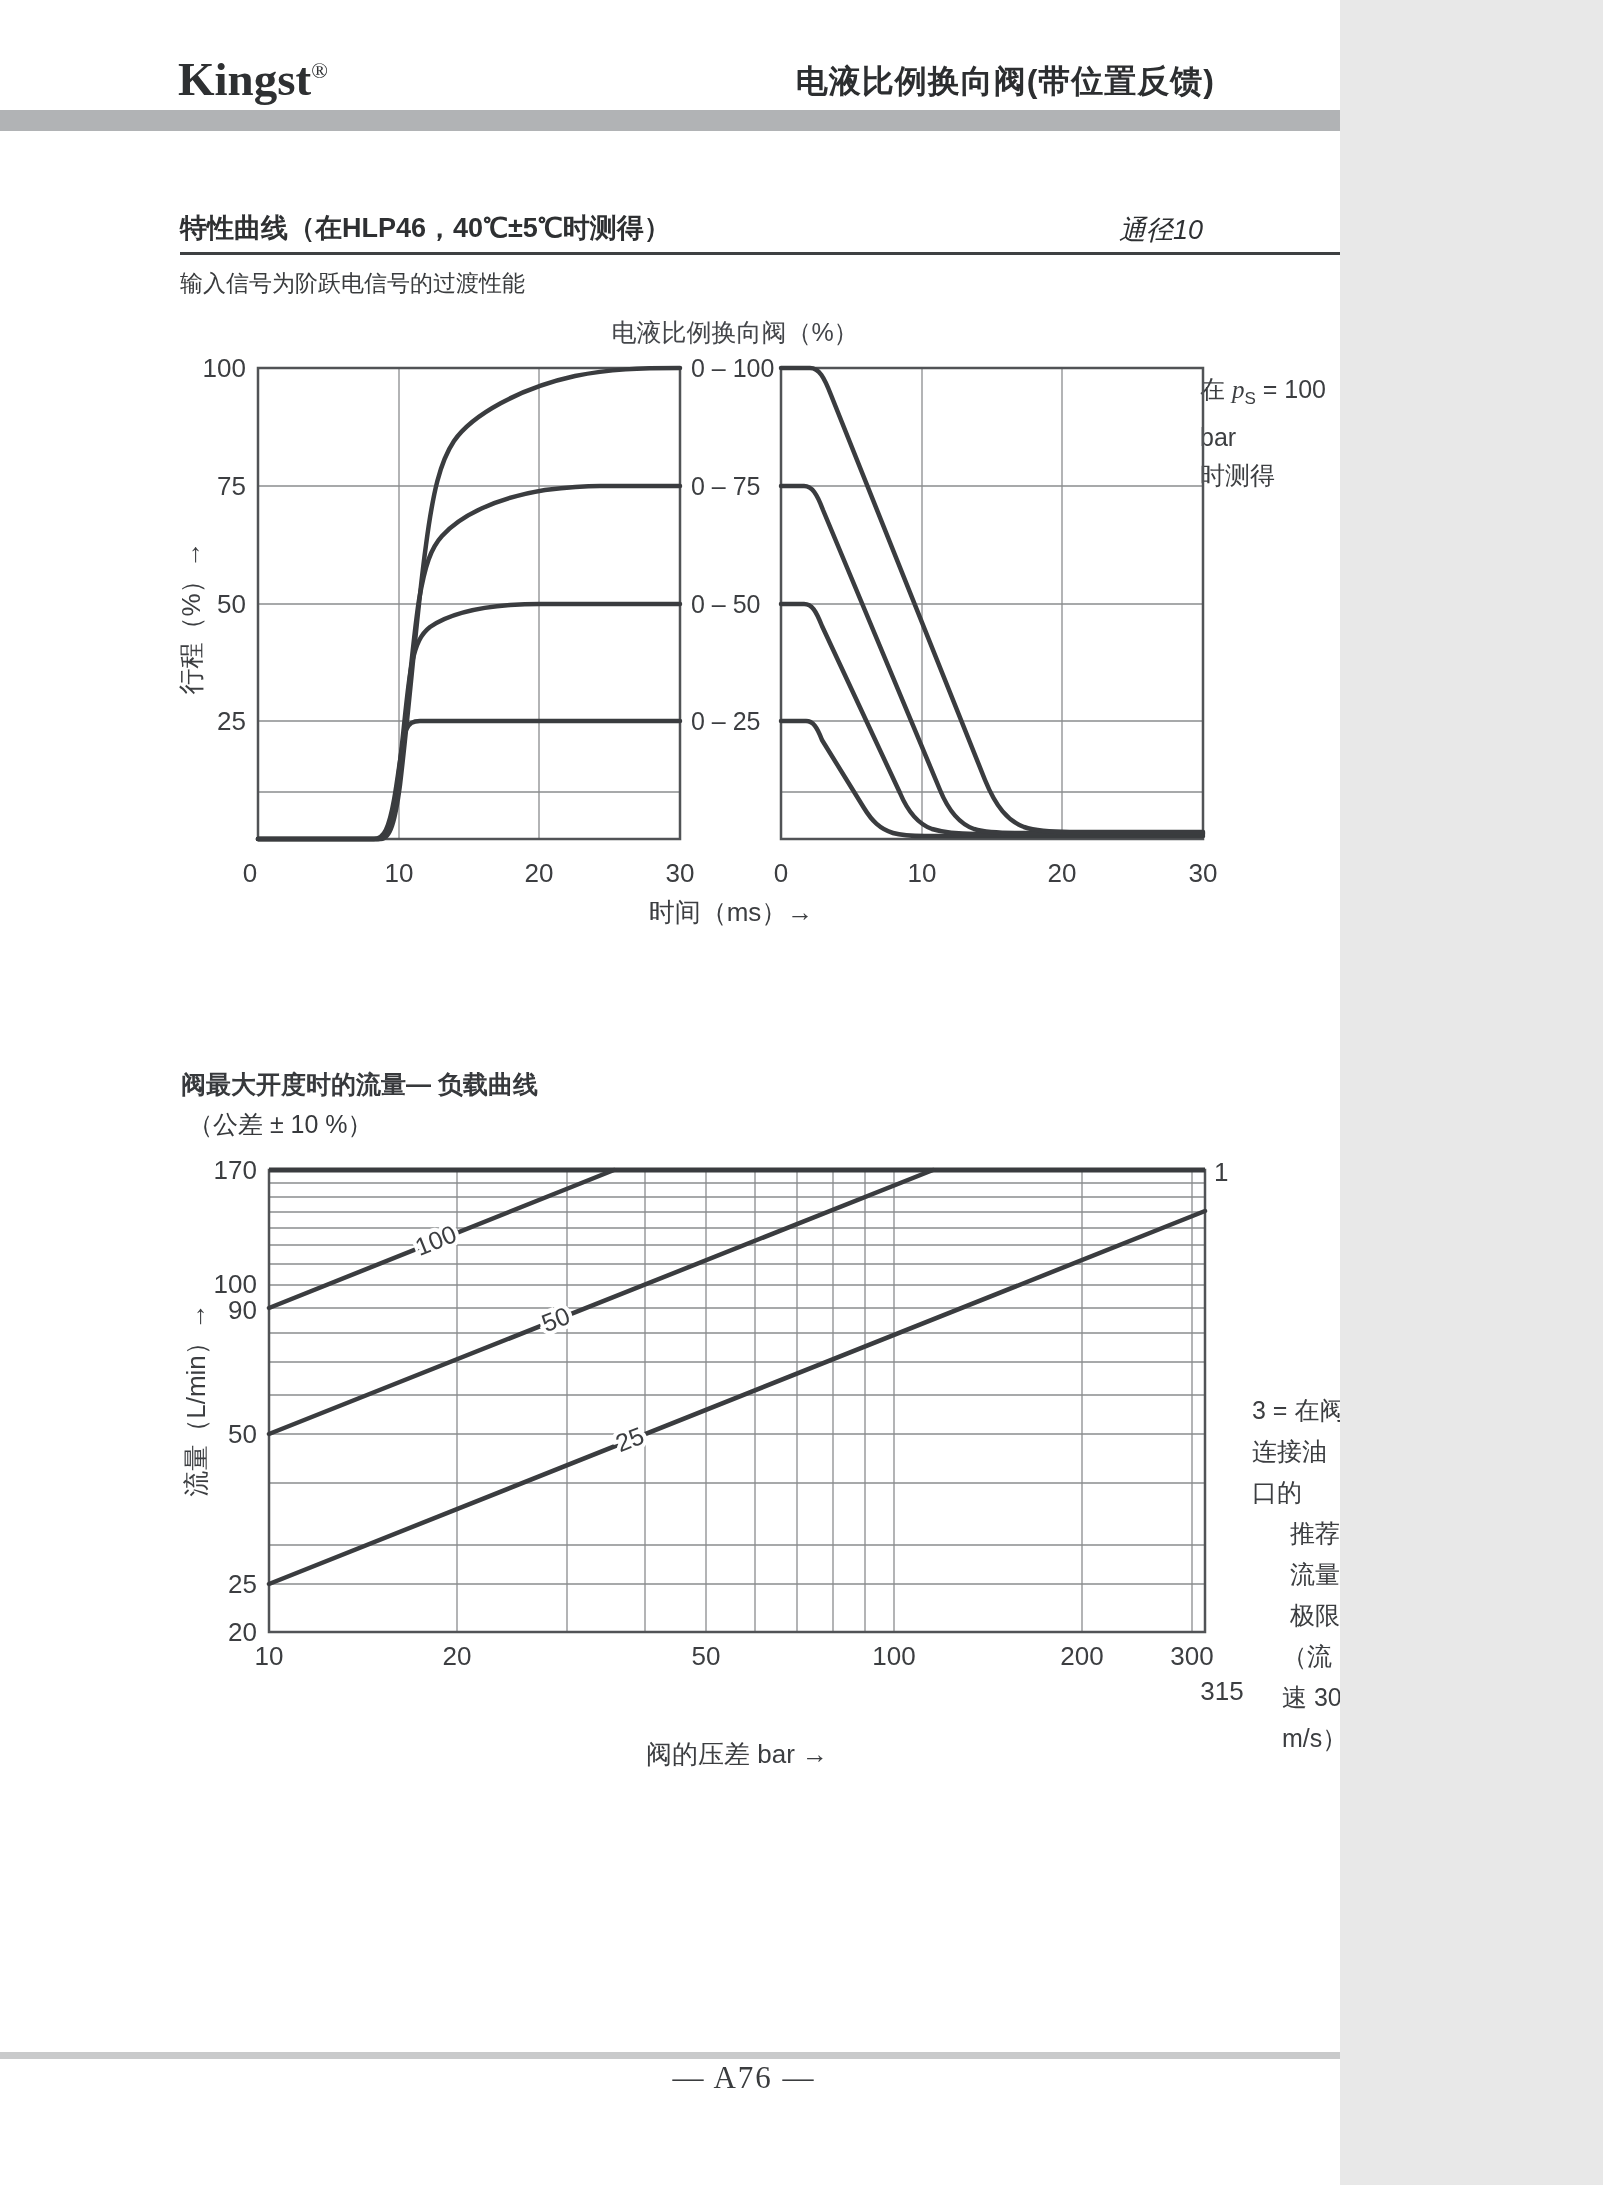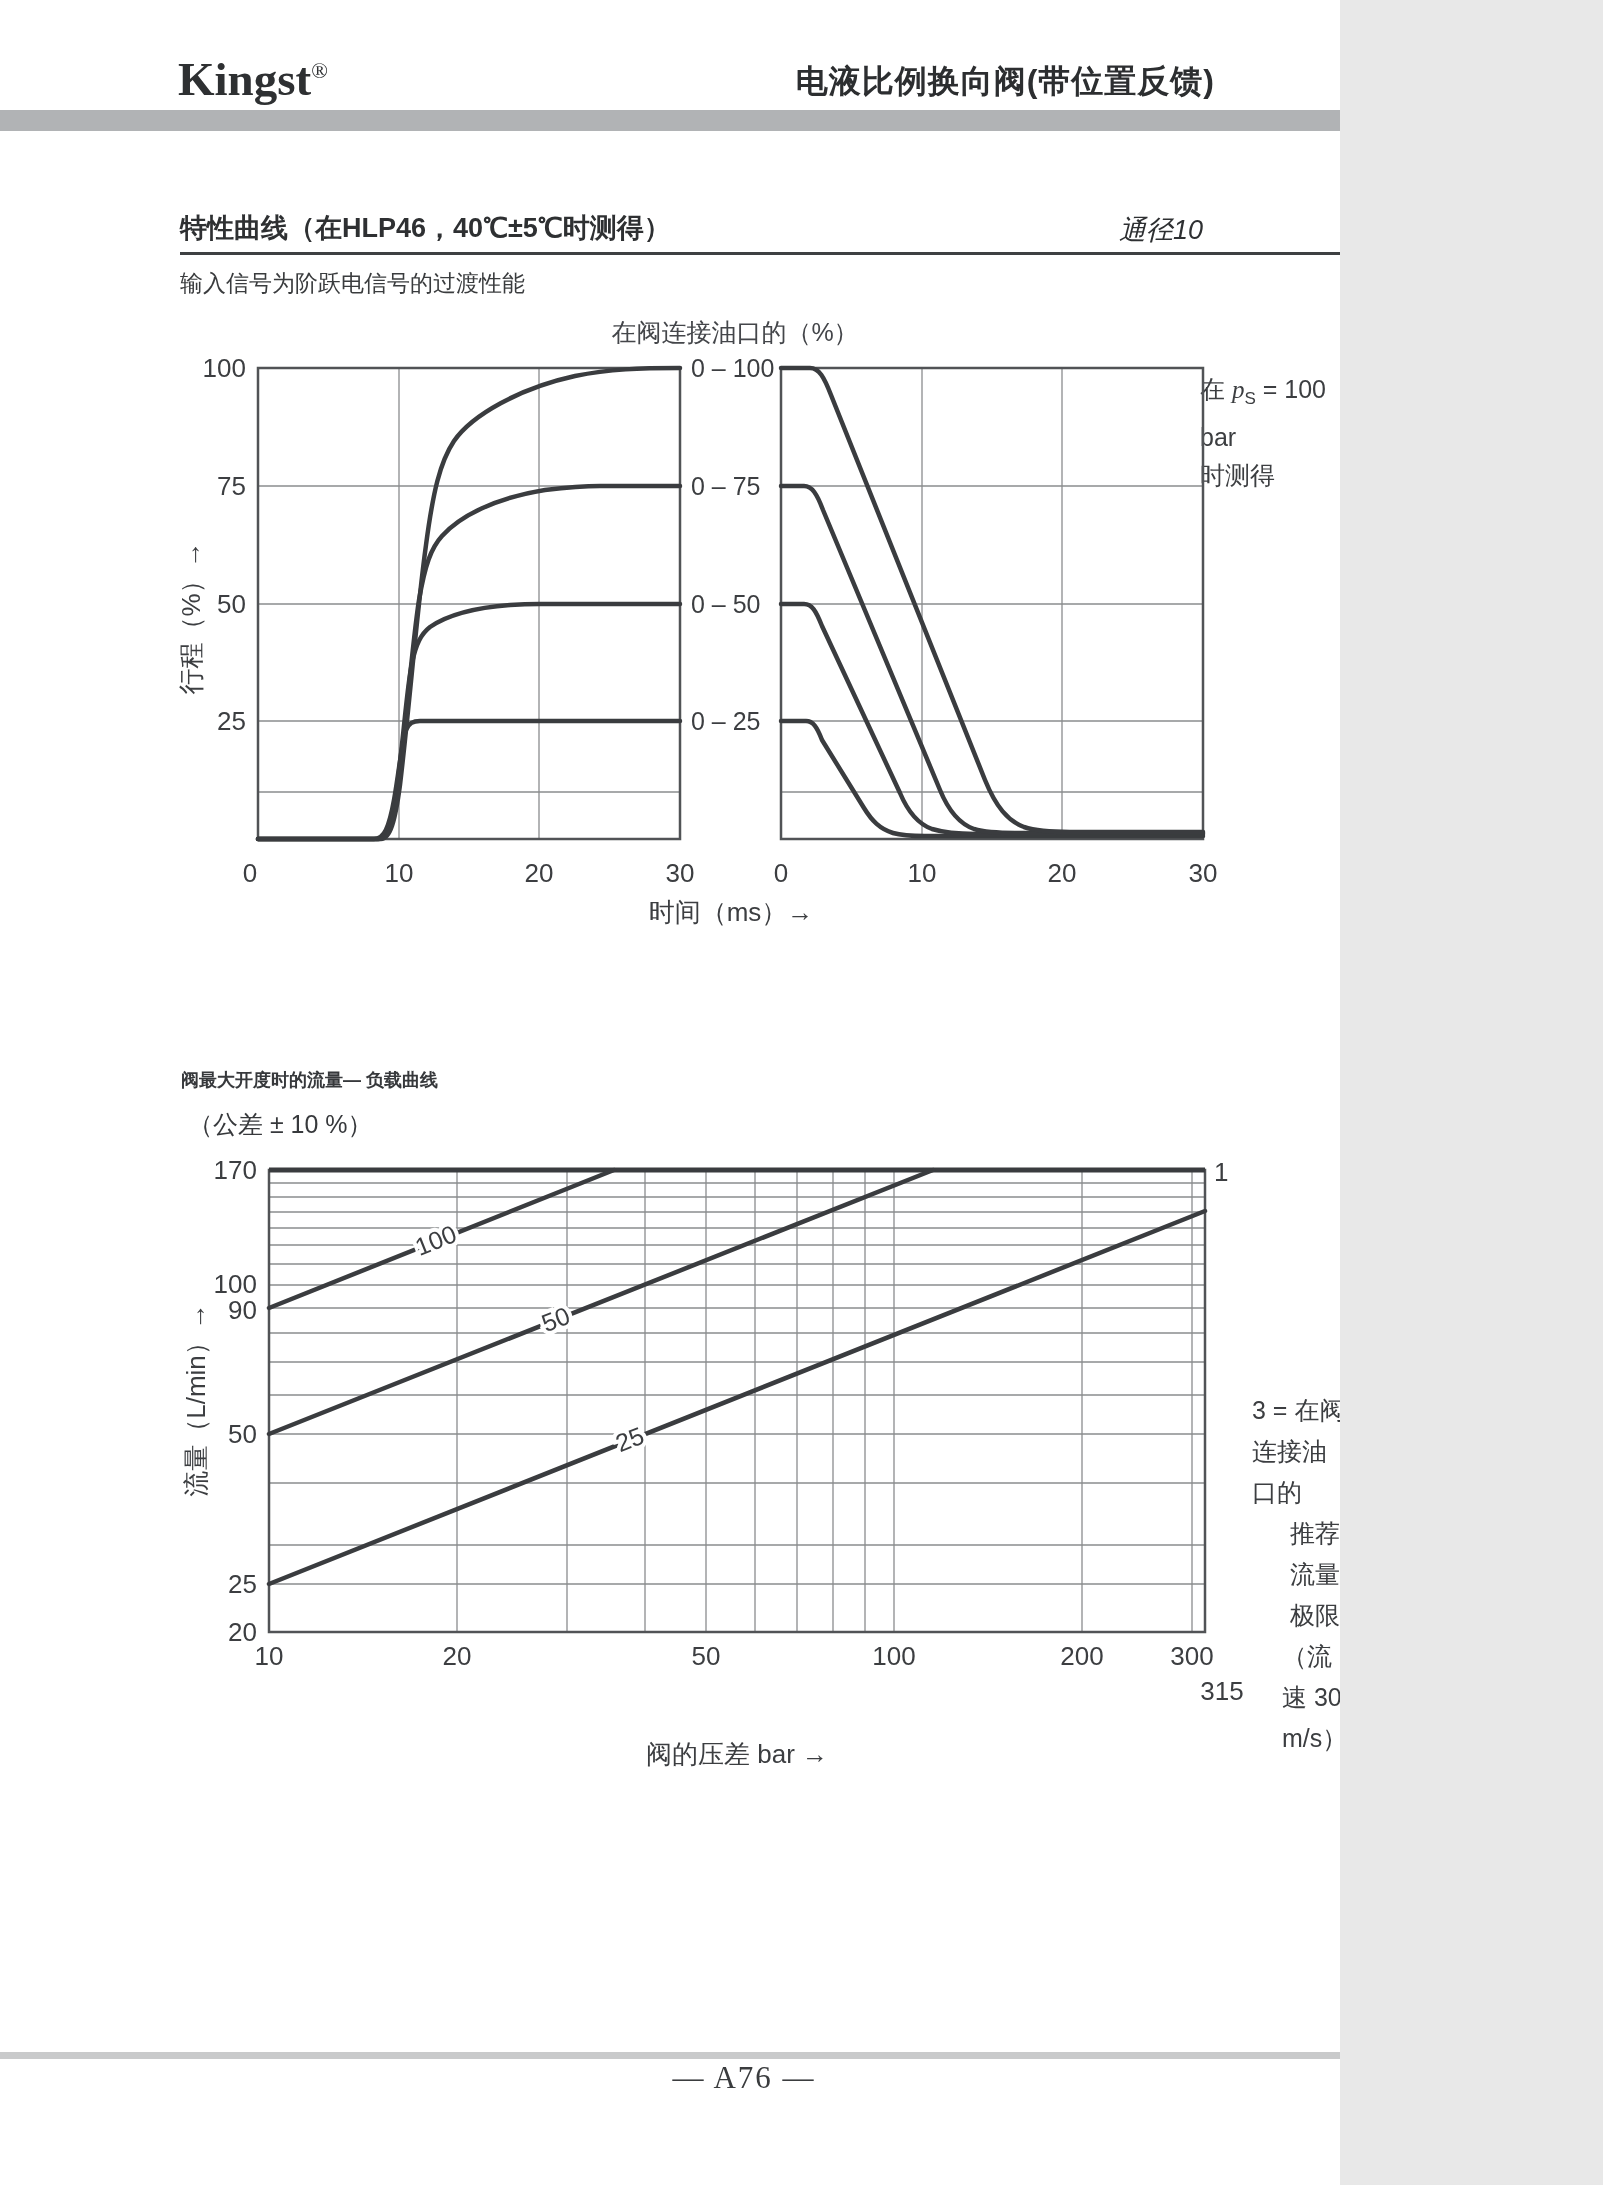--- a/index.html
+++ b/index.html
@@ -19,21 +19,21 @@
   #signal-label{left:535px;top:316px;width:400px;text-align:center;font-size:25px;color:#44464a;}
   
   #note{left:1200px;top:370px;font-size:25px;color:#3c3e41;line-height:38px;}
   #note i{font-family:"Liberation Serif",serif;}
   #note sub{font-size:17px;}
   
   #a-tab{left:1491px;top:441px;width:112px;height:205px;background:#9b9da0;
          display:flex;align-items:center;justify-content:center;}
   #a-tab span{color:#ffffff;font-size:48px;font-weight:700;}
   
-  #flow-title{left:181px;top:1068px;font-size:18px;font-weight:700;color:#37393c;}
+  #flow-title{left:181px;top:1068px;font-size:25px;font-weight:700;color:#37393c;}
   #flow-tol{left:188px;top:1108px;font-size:25px;color:#37393c;}
   
   #legend{left:1252px;top:1390px;font-size:25px;color:#3c3e41;line-height:41px;}
   #legend .ind{padding-left:38px;}
   #legend .ind2{padding-left:30px;}
   
   #footer-bar{left:0;top:2052px;width:1603px;height:7px;background:#c9cacb;}
   #footer-text{left:544px;top:2060px;width:400px;text-align:center;
                font-family:"Liberation Serif",serif;font-size:31px;color:#3a3c3e;letter-spacing:2px;}
   
@@ -53,21 +53,21 @@
 <div id="page">
 
   <div class="abs" id="brand"><span>Kingst</span><sup>®</sup></div>
   <div class="abs" id="header-title">电液比例换向阀(带位置反馈)</div>
   <div class="abs" id="header-bar"></div>
 
   <div class="abs" id="section-title">特性曲线（在HLP46，40℃±5℃时测得）</div>
   <div class="abs" id="size-label">通径10</div>
   <div class="abs" id="section-rule"></div>
   <div class="abs" id="subtitle">输入信号为阶跃电信号的过渡性能</div>
-  <div class="abs" id="signal-label">在阀连接油口的（%）</div>
+  <div class="abs" id="signal-label">电液比例换向阀（%）</div>
 
   <div class="abs" id="note">
     <div><span>在 </span><i>p</i><sub>S</sub><span> = 100 bar</span></div>
     <div>时测得</div>
   </div>
 
   <div class="abs" id="a-tab">
       <span>A</span>
     </div>
 

